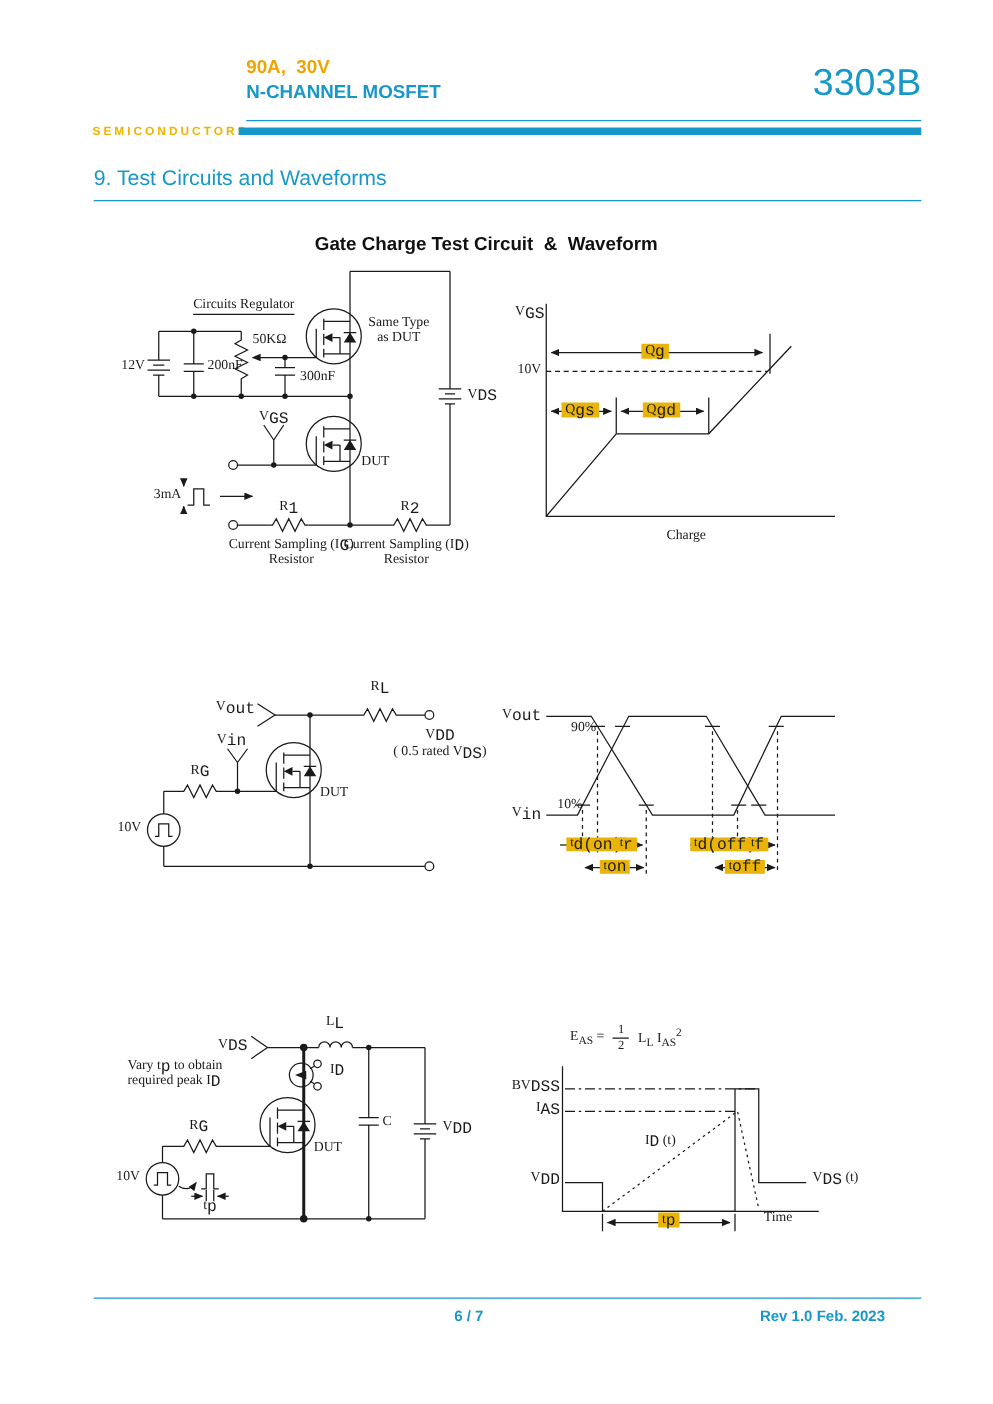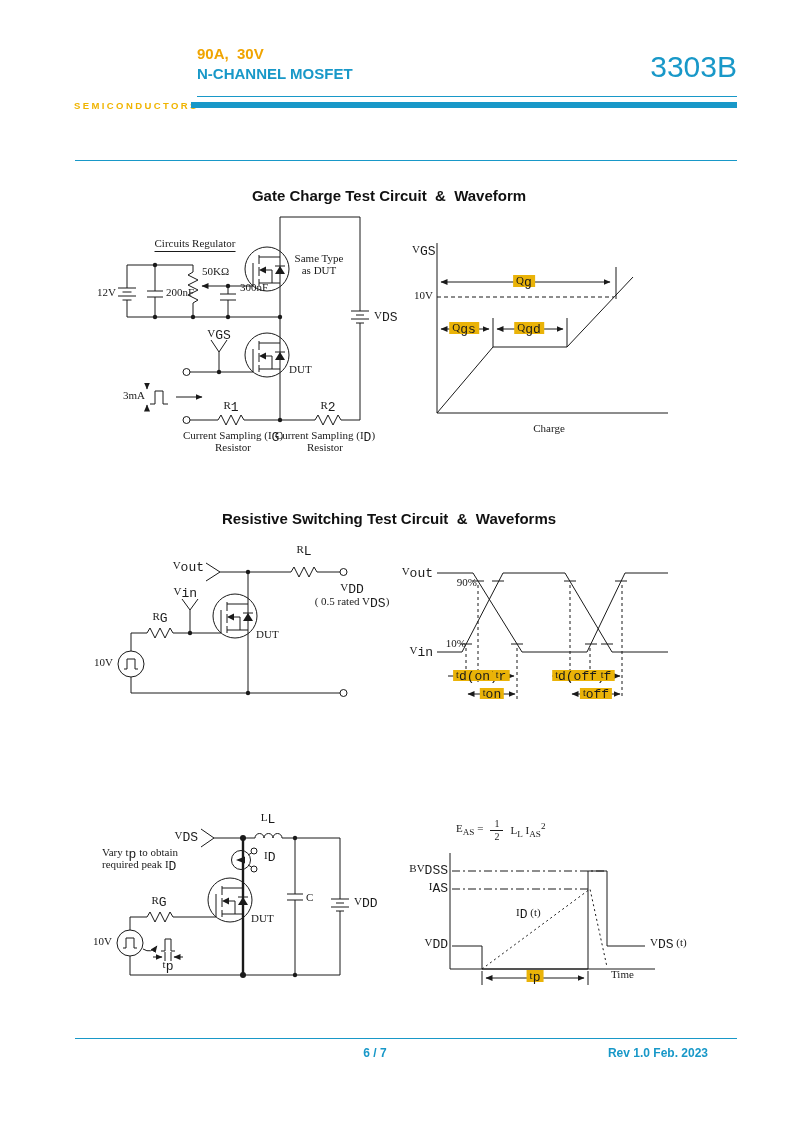--- a/index.html
+++ b/index.html
@@ -47,24 +47,24 @@
 
 <div class="page">
 
   <div class="tagline">SEMICONDUCTORS</div>
   <div class="rating">90A,  30V</div>
   <div class="device">N-CHANNEL MOSFET</div>
   <div class="part">3303B</div>
   <div class="hline" style="left:197px;top:96px;width:540px;height:1px;"></div>
   <div class="hline" style="left:191px;top:102px;width:546px;height:6px;"></div>
 
+  <div class="section-title">9. Test Circuits and Waveforms</div>
   <div class="hline" style="left:75px;top:160px;width:662px;height:1px;"></div>
 
   <div class="fig-title" style="left:389px;top:187px;">Gate Charge Test Circuit  &amp;  Waveform</div>
-  <div class="fig-title" style="left:389px;top:510px;">Resistive Switching Test Circuit  &amp;  Waveforms</div>
 
   <svg class="art" width="794" height="1123" viewBox="0 0 794 1123">
     <defs>
       <marker id="ah" markerWidth="9" markerHeight="8" refX="6.5" refY="3" orient="auto-start-reverse" markerUnits="userSpaceOnUse">
         <path d="M0,0 L7,3 L0,6 Z" fill="#1a1a1a"></path>
       </marker>
       <g id="fet" fill="none">
         <circle cx="0" cy="0" r="22"></circle>
         <path d="M-14,-6 V17 M-8,-14 V-5 M-8,-2 V7 M-8,10 V17 M-8,-12 H13 M-8,14 H13 M5,1 H-1 M5,1 V14 M8,-3 H18"></path>
         <path d="M-8,1 l7,-3.5 l0,7 Z" fill="#1a1a1a" stroke="none"></path>
@@ -192,21 +192,21 @@
         <circle cx="295" cy="838" r="2.2"></circle>
       <circle cx="243" cy="975" r="3"></circle>
         <circle cx="295" cy="975" r="2.2"></circle>
     </g>
   </svg>
 
   <span class="lb ctr ul" style="left:195px;top:238px;">Circuits Regulator</span>
   <span class="lb rt" style="left:116px;top:287px;">12V</span>
   <span class="lb" style="left:166px;top:287px;">200nF</span>
   <span class="lb" style="left:202px;top:266px;">50KΩ</span>
-  <span class="lb" style="left:240px;top:282px;">300nF</span>
+  <span class="lb" style="left:240px;top:296px;">300nF</span>
   <span class="lb ctr" style="left:319px;top:253px;">Same Type</span>
   <span class="lb ctr" style="left:319px;top:265px;">as DUT</span>
   <span class="lb" style="left:374px;top:310px;">V<sub>DS</sub></span>
   <span class="lb ctr" style="left:219px;top:328px;">V<sub>GS</sub></span>
   <span class="lb" style="left:289px;top:364px;">DUT</span>
   <span class="lb rt" style="left:145px;top:390px;">3mA</span>
   <span class="lb ctr" style="left:231px;top:400px;">R<sub>1</sub></span>
   <span class="lb ctr" style="left:328px;top:400px;">R<sub>2</sub></span>
   <span class="lb ctr" style="left:233px;top:430px;">Current Sampling (I<sub>G</sub>)</span>
   <span class="lb ctr" style="left:233px;top:442px;">Resistor</span>

